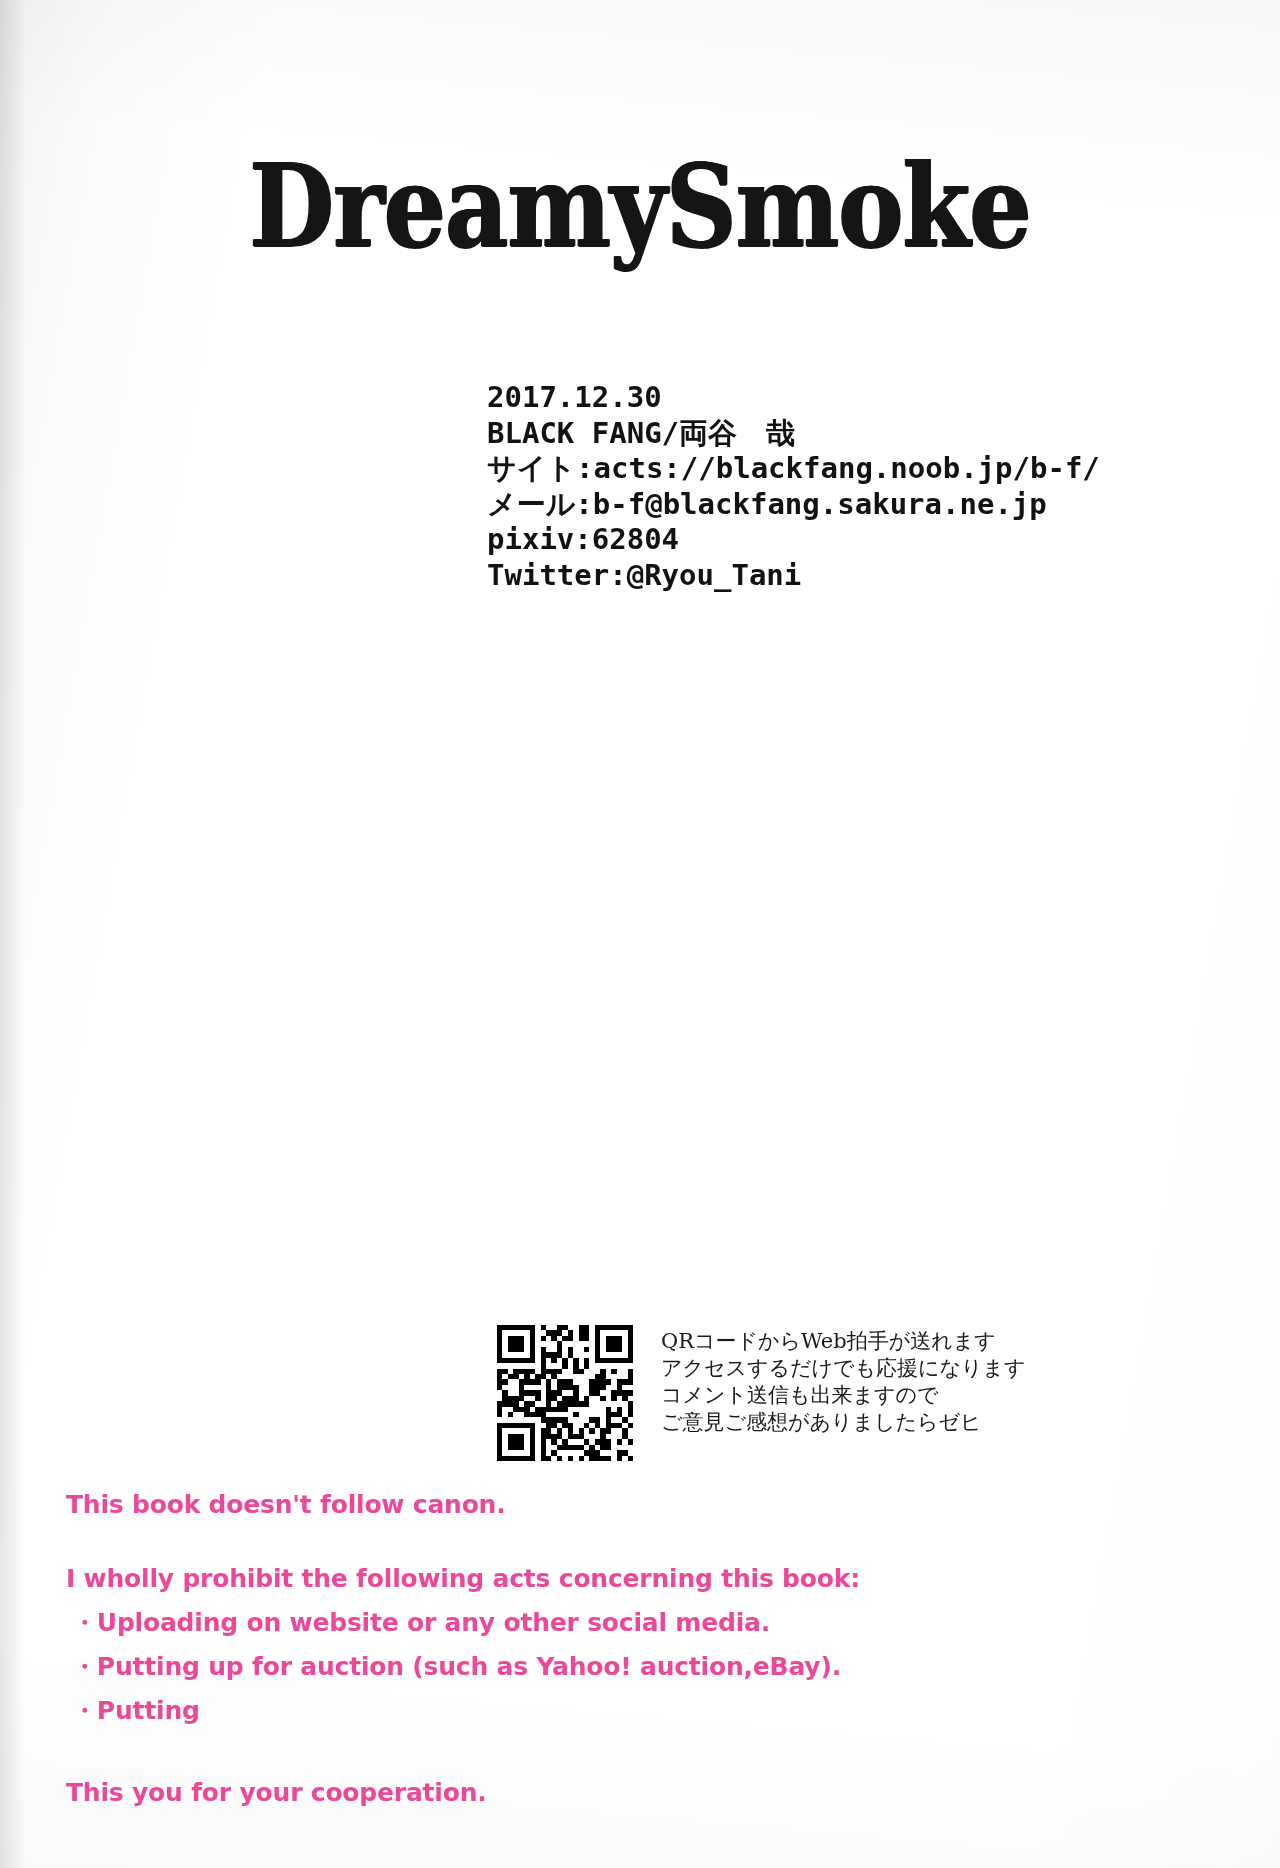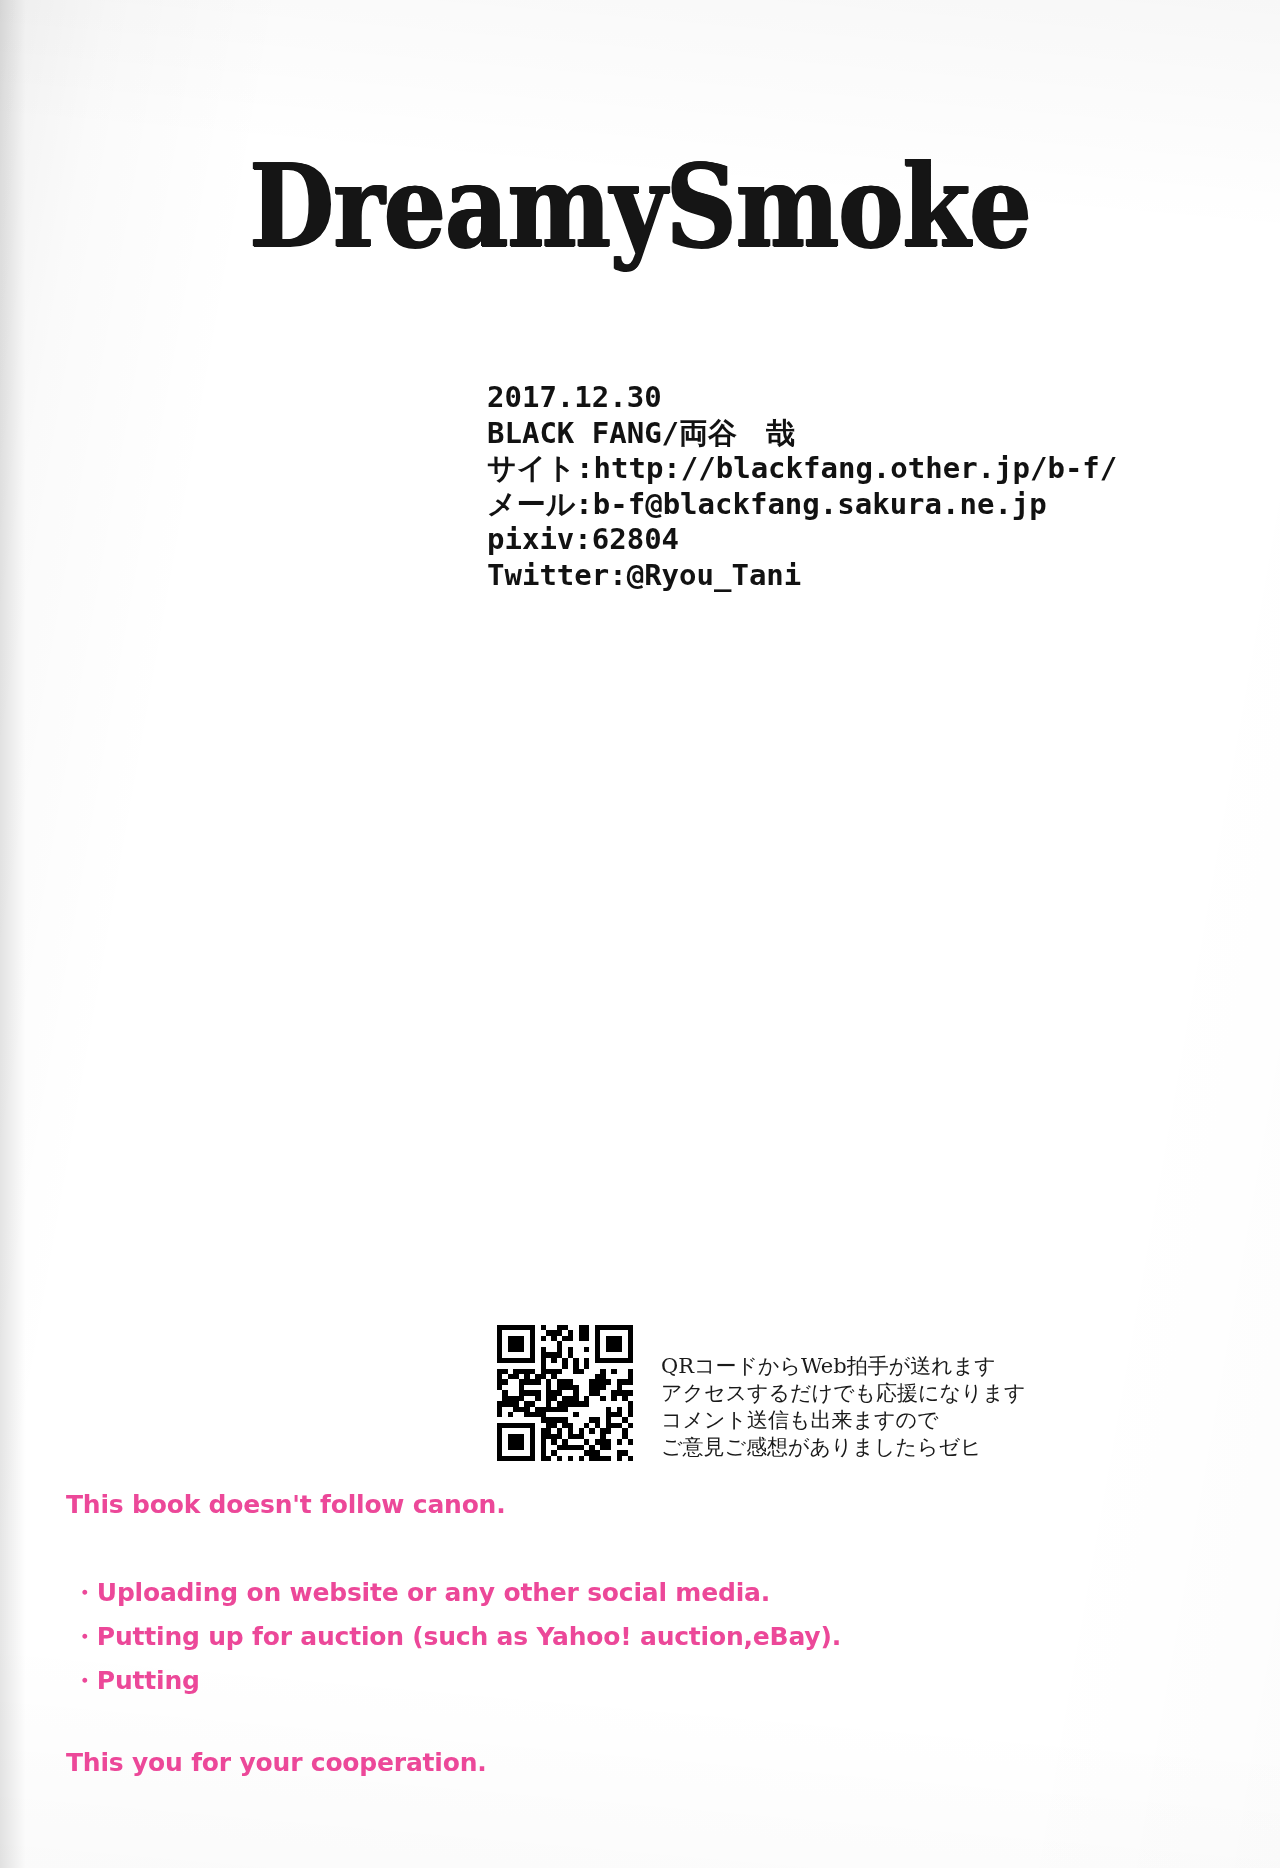--- a/index.html
+++ b/index.html
@@ -71,21 +71,21 @@
     white-space: nowrap;
   }
   .colophon .row { display: block; }
 
   
   .qr-area {
     position: absolute;
     left: 497px;
     top: 1325px;
     display: flex;
-    align-items: flex-end;
+    align-items: flex-start;
   }
   .qr {
     width: 136px;
     height: 136px;
     display: grid;
     grid-template-columns: repeat(25, 1fr);
     grid-template-rows: repeat(25, 1fr);
     background: #ffffff;
     flex: 0 0 auto;
   }
@@ -126,21 +126,21 @@
 <div class="page-shade"></div>
 <div class="edge-left"></div>
 
 <div class="title-wrap">
   <div class="title">DreamySmoke</div>
 </div>
 
 <div class="colophon">
   <span class="row">2017.12.30</span>
   <span class="row">BLACK FANG/両谷　哉</span>
-  <span class="row">サイト:http://blackfang.other.jp/b-f/</span>
+  <span class="row">サイト:acts://blackfang.noob.jp/b-f/</span>
   <span class="row">メール:b-f@blackfang.sakura.ne.jp</span>
   <span class="row">pixiv:62804</span>
   <span class="row">Twitter:@Ryou_Tani</span>
 </div>
 
 <div class="qr-area">
   <div class="qr" id="qr">
       <i></i>
       <i></i>
       <i></i>
@@ -771,20 +771,21 @@
     <span>QRコードからWeb拍手が送れます</span>
     <span>アクセスするだけでも応援になります</span>
     <span>コメント送信も出来ますので</span>
     <span>ご意見ご感想がありましたらゼヒ</span>
   </div>
 </div>
 
 <div class="notice">
   <p>This book doesn't follow canon.</p>
   <div class="gap-big"></div>
+  <p>I wholly prohibit the following acts concerning this book:</p>
   <div class="gap-mid"></div>
   <p class="bullet">・Uploading on website or any other social media.</p>
   <div class="gap-mid"></div>
   <p class="bullet">・Putting up for auction (such as Yahoo! auction,eBay).</p>
   <div class="gap-mid"></div>
   <p class="bullet">・Putting</p>
   <p class="thanks">This you for your cooperation.</p>
 </div>
 
 </body></html>

